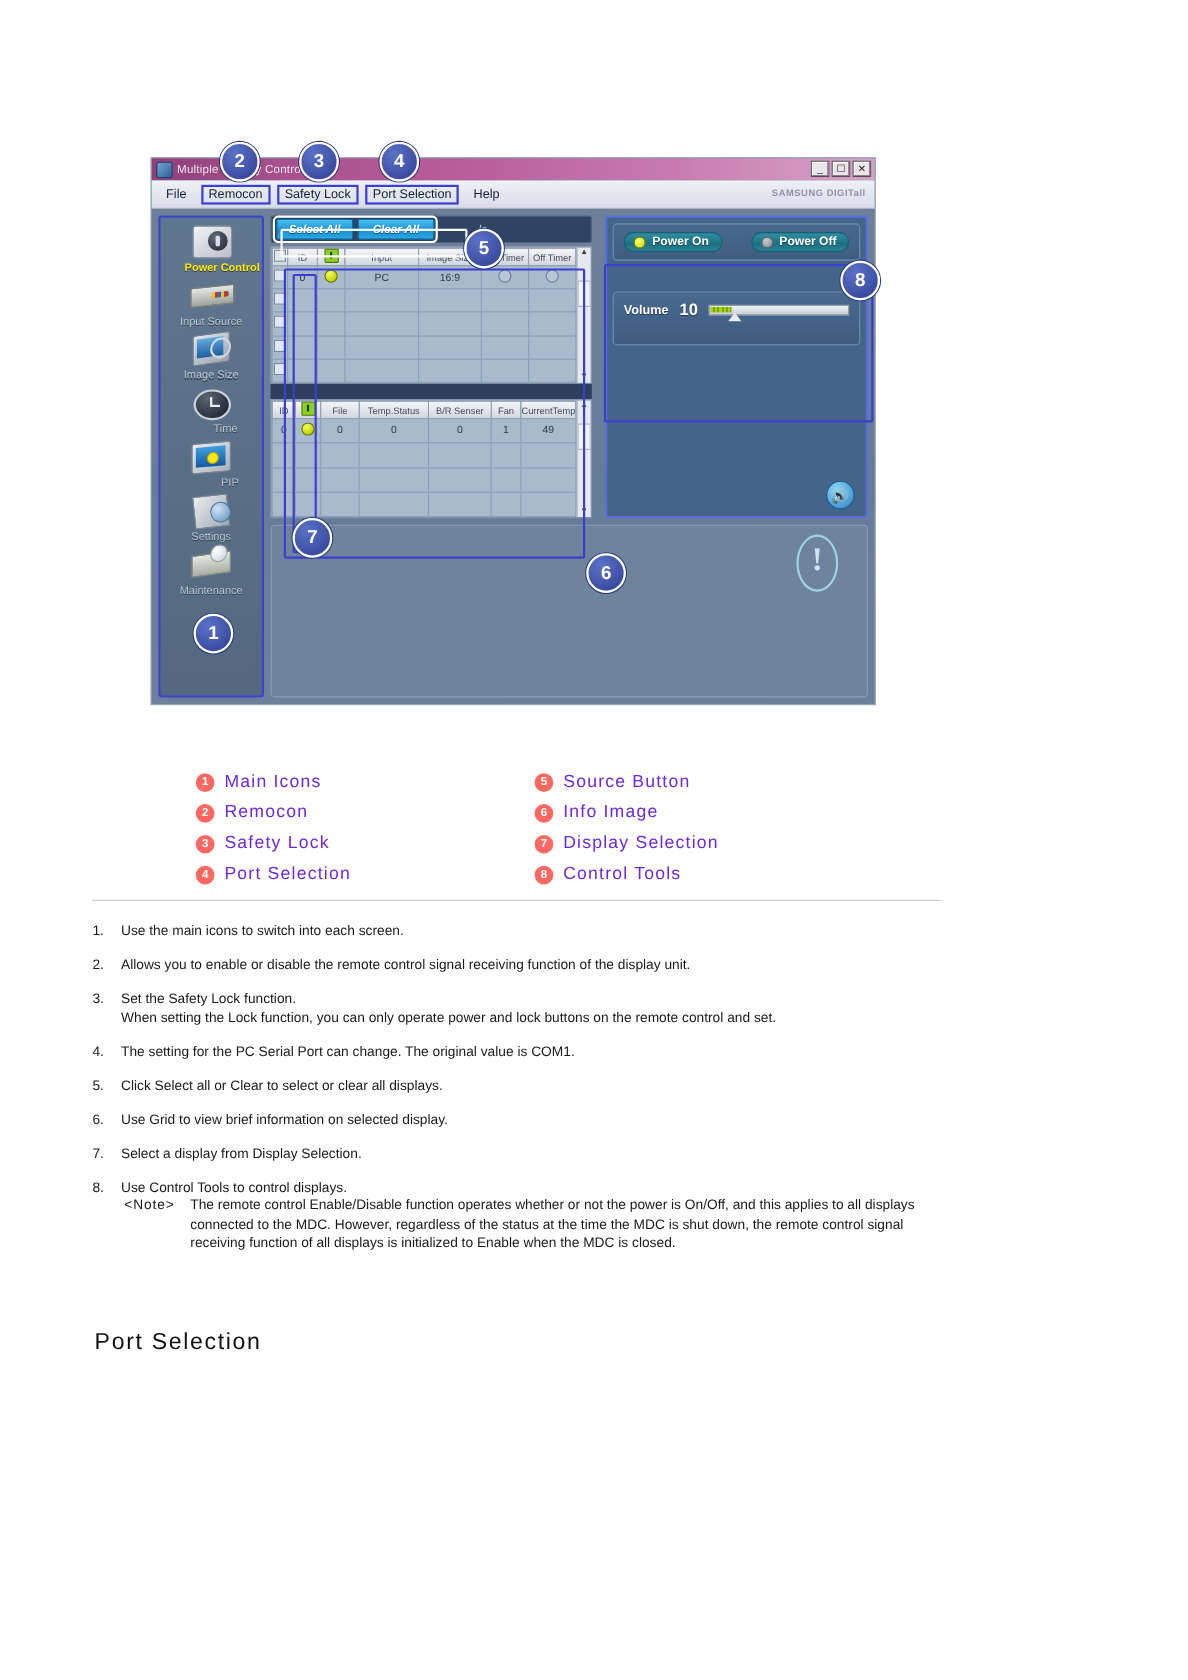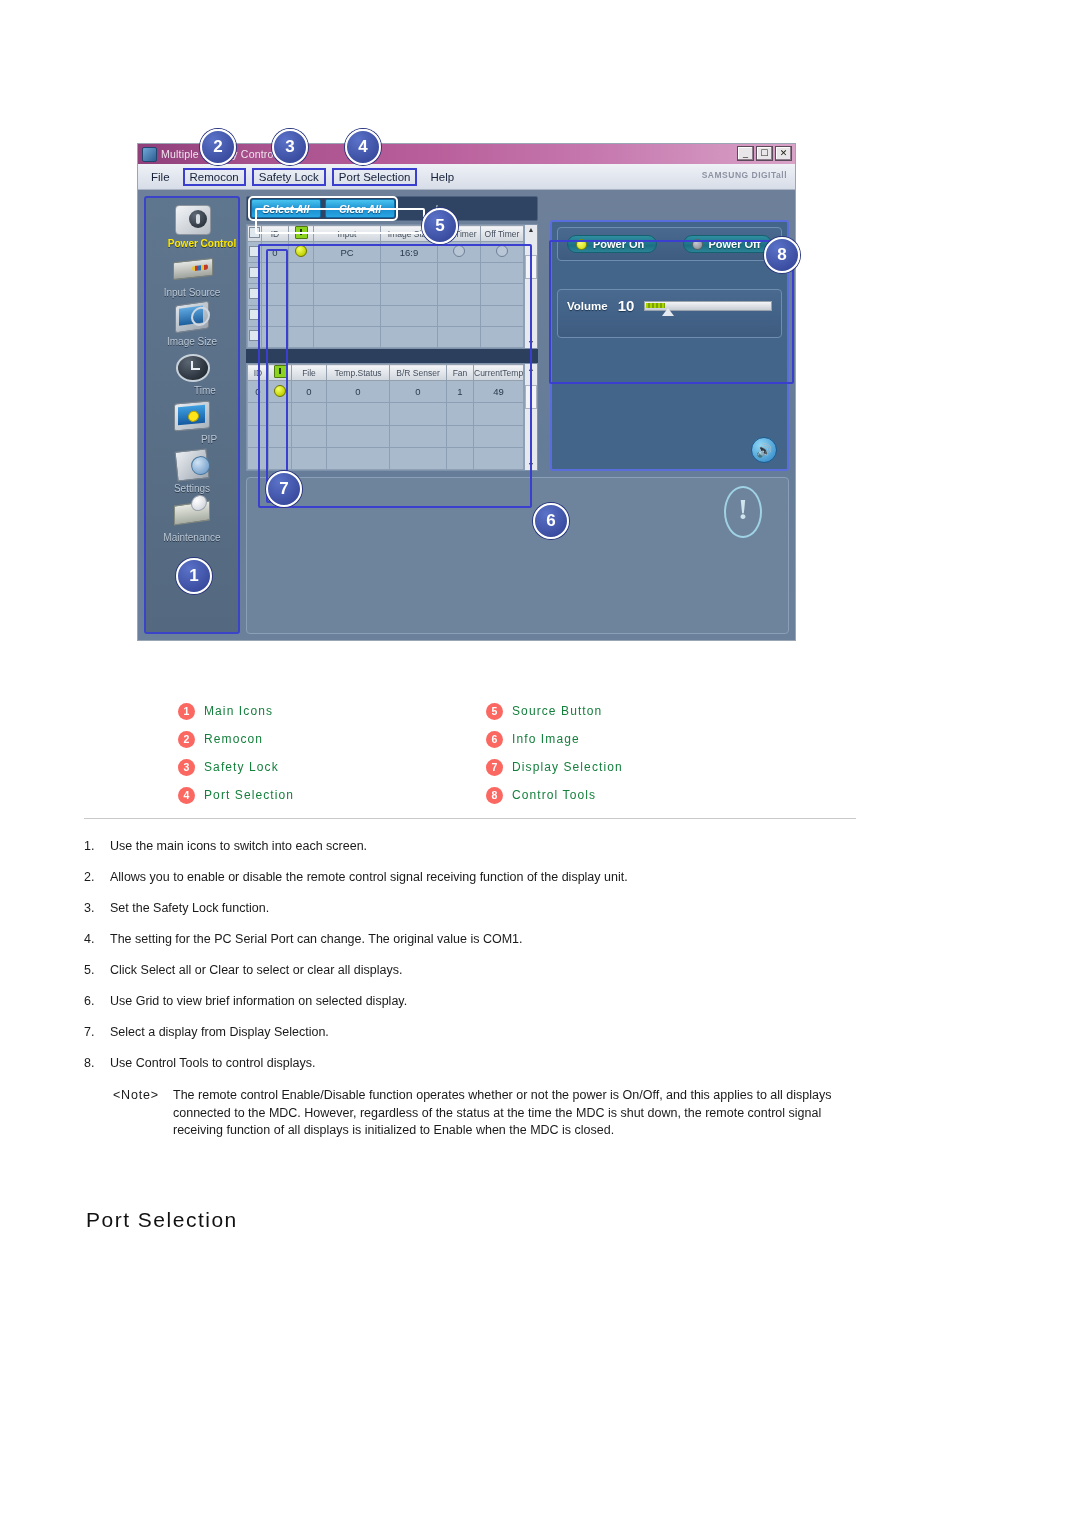--- a/index.html
+++ b/index.html
@@ -167,21 +167,21 @@
   }
   .vs-arrow{font-size:7px;color:#333;line-height:9px;height:10px;}
   .vs-thumb{width:10px;height:22px;background:#f2f4f7;border:1px solid #aab3bf;margin-top:-40px;}
 
   .bottom-strip{height:14px;background:#2c3f5c;}
 
   
   .tools{
     flex:1 1 auto;margin-left:6px;background:#44658a;
     border:2px solid #5a6ddd;border-radius:3px;padding:5px;box-sizing:border-box;
-    position:relative;min-width:0;margin-top:24px;
+    position:relative;min-width:0;
   }
   .tool-panel{
     background:linear-gradient(to bottom,#49698f,#3e5c80);
     border:1px solid #6f8dae;border-radius:4px;padding:7px 9px;box-sizing:border-box;
   }
   .pwr-row{display:flex;gap:26px;align-items:center;}
   .pwr-btn{
     width:90px;height:18px;border-radius:9px;
     background:linear-gradient(to bottom,#2e8fa0,#1d6f83 60%,#2a8496);
     border:1px solid #15616f;display:flex;align-items:center;gap:6px;padding-left:8px;
@@ -235,21 +235,21 @@
 
   
   .legend{position:absolute;left:178px;top:697px;width:620px;}
   .legend-col{position:absolute;top:0;}
   .legend-row{display:flex;align-items:center;height:28px;}
   .lg-badge{
     width:17px;height:17px;border-radius:50%;background:#fa6861;color:#ffffff;
     font-size:10.5px;font-weight:bold;display:flex;align-items:center;justify-content:center;
     margin-right:9px;flex:0 0 auto;
   }
-  .lg-text{font-size:12px;color:#15803d;letter-spacing:1.1px;white-space:nowrap;}
+  .lg-text{font-size:16px;color:#6d28d9;letter-spacing:1.1px;white-space:nowrap;}
 
   hr.divider{
     position:absolute;left:84px;top:818px;width:772px;height:0;
     border:0;border-top:1px solid #c9c9c9;margin:0;
   }
 
   
   .instructions{position:absolute;left:84px;top:838px;width:790px;}
   .ins-item{display:flex;margin-bottom:14px;font-size:12.5px;line-height:17px;color:#1a1a1a;}
   .ins-num{width:26px;flex:0 0 auto;}
@@ -577,20 +577,21 @@
     <span class="ins-text">Use the main icons to switch into each screen.</span>
   </div>
   <div class="ins-item">
     <span class="ins-num">2.</span>
     <span class="ins-text">Allows you to enable or disable the remote control signal receiving function of the display unit.</span>
   </div>
   <div class="ins-item">
     <span class="ins-num">3.</span>
     <span class="ins-text">
       <span>Set the Safety Lock function.</span>
+      <span class="line2">When setting the Lock function, you can only operate power and lock buttons on the remote control and set.</span>
     </span>
   </div>
   <div class="ins-item">
     <span class="ins-num">4.</span>
     <span class="ins-text">The setting for the PC Serial Port can change. The original value is COM1.</span>
   </div>
   <div class="ins-item">
     <span class="ins-num">5.</span>
     <span class="ins-text">Click Select all or Clear to select or clear all displays.</span>
   </div>

